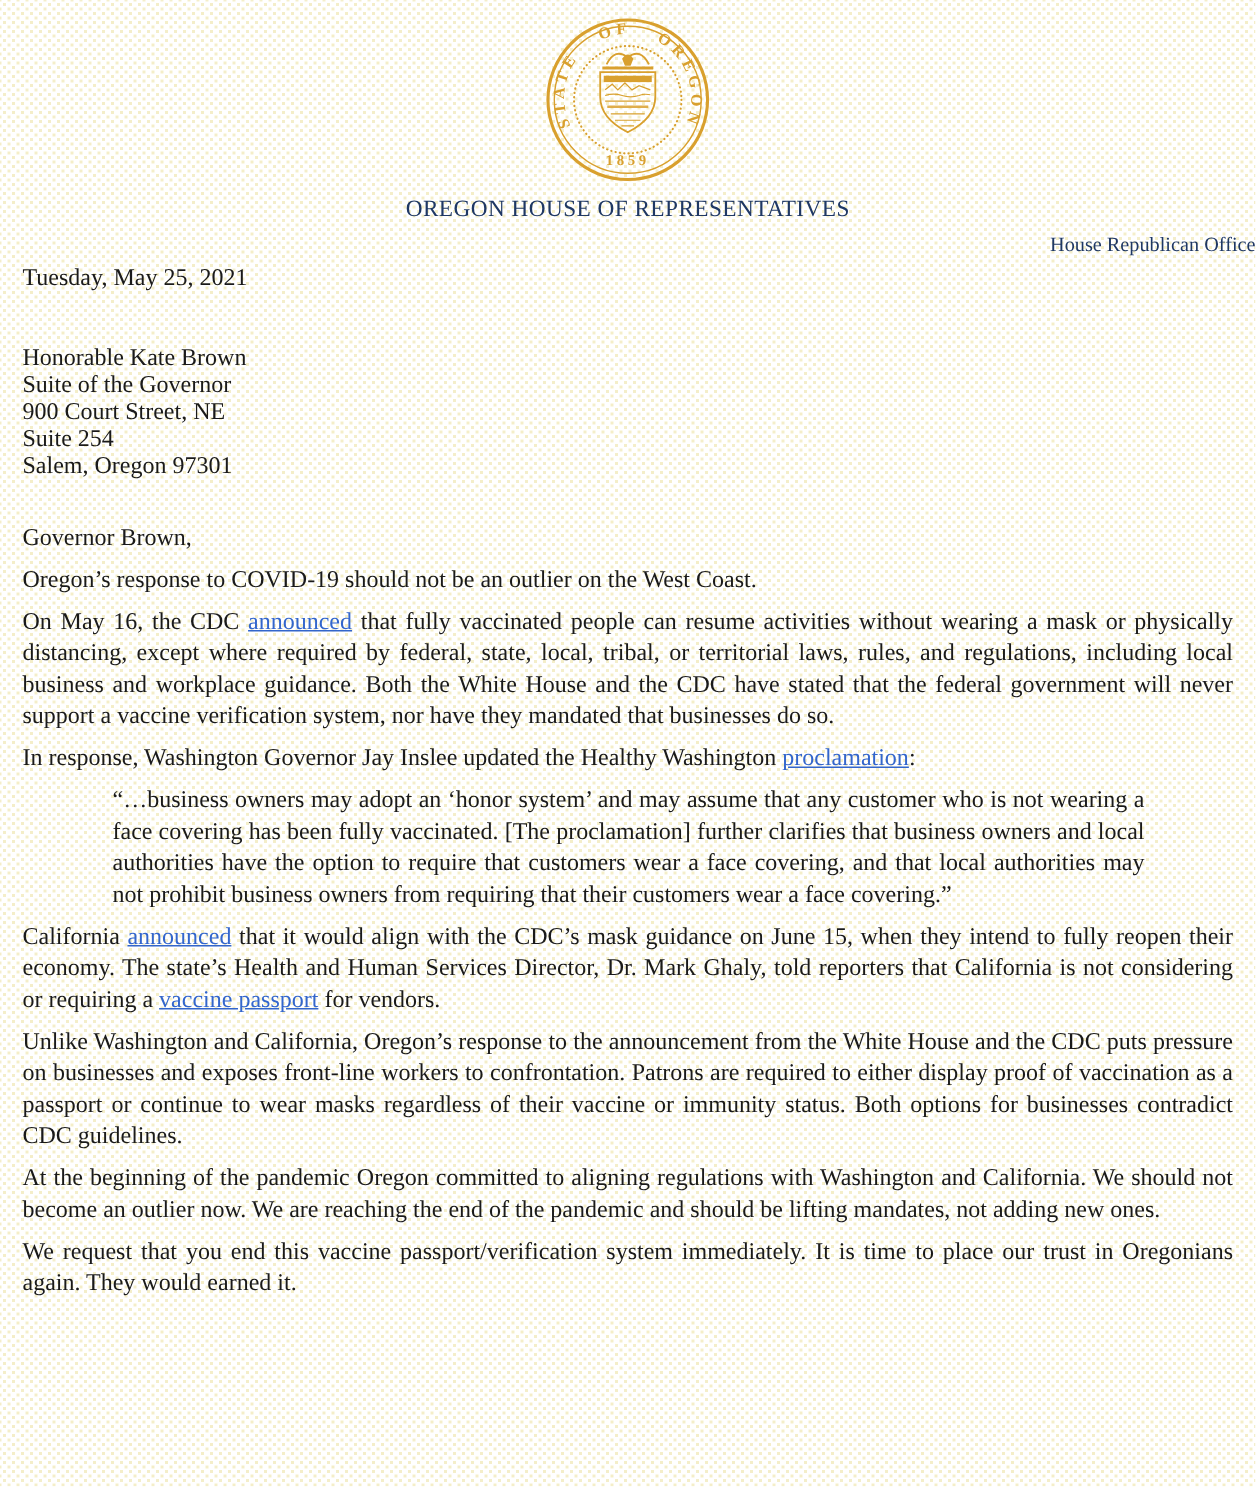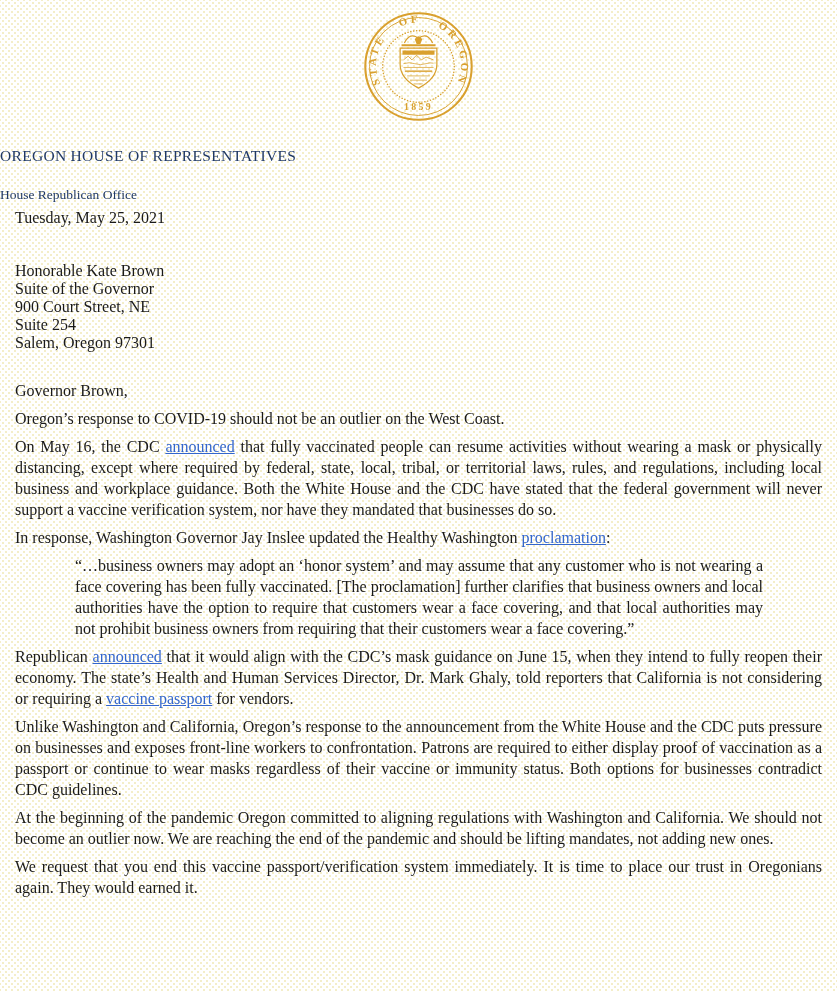--- a/index.html
+++ b/index.html
@@ -17,26 +17,26 @@
       radial-gradient(var(--background_dot, #F4EEC9) 1px, rgba(255,255,255,0) 1.3px),
       radial-gradient(var(--background_dot, #F4EEC9) 1px, rgba(255,255,255,0) 1.3px);
     background-size: 6px 6px;
     background-position: 0 0, 3px 3px;
   }
   .seal { display: block; margin: 10px auto 0; width: 113px; height: 113px; }
   .seal .sk { stroke: var(--gold, #D9A02E); fill: none; }
   .seal .fl { fill: var(--gold, #D9A02E); stroke: none; }
   .seal text, .seal textPath { fill: var(--gold, #D9A02E); font-family: "Liberation Serif", serif; font-weight: bold; }
   .title {
-    margin-top: 24px; 
+    margin-top: 8px; text-align: center;
     color: var(--navy, #1F3864);
     font-size: 15.5px; line-height: 18px; letter-spacing: 0.3px;
   }
   .subtitle {
-    margin-top: 22px; text-align: left;
+    margin-top: 6px; text-align: right;
     color: var(--navy, #1F3864);
     font-size: 13.5px; line-height: 16px;
   }
   .content {
     padding: 0 15px;
     font-size: 16px; line-height: 21px;
     text-align: justify;
   }
   .date { margin: 4px 0 0; }
   .recipient { margin-top: 34px; line-height: 18px; }
@@ -88,20 +88,20 @@
         <div>900 Court Street, NE</div>
         <div>Suite 254</div>
         <div>Salem, Oregon 97301</div>
       </div>
     <p class="salutation">Governor Brown,</p>
     <div class="body">
         <p><span>Oregon’s response to COVID-19 should not be an outlier on the West Coast.</span></p>
         <p><span>On May 16, the CDC </span><a href="#" class="link">announced</a><span> that fully vaccinated people can resume activities without wearing a mask or physically distancing, except where required by federal, state, local, tribal, or territorial laws, rules, and regulations, including local business and workplace guidance. Both the White House and the CDC have stated that the federal government will never support a vaccine verification system, nor have they mandated that businesses do so.</span></p>
         <p><span>In response, Washington Governor Jay Inslee updated the Healthy Washington </span><a href="#" class="link">proclamation</a><span>:</span></p>
         <blockquote><span>“…business owners may adopt an ‘honor system’ and may assume that any customer who is not wearing a face covering has been fully vaccinated. [The proclamation] further clarifies that business owners and local authorities have the option to require that customers wear a face covering, and that local authorities may not prohibit business owners from requiring that their customers wear a face covering.”</span></blockquote>
-        <p><span>Republican </span><a href="#" class="link">announced</a><span> that it would align with the CDC’s mask guidance on June 15, when they intend to fully reopen their economy. The state’s Health and Human Services Director, Dr. Mark Ghaly, told reporters that California is not considering or requiring a </span><a href="#" class="link">vaccine passport</a><span> for vendors.</span></p>
+        <p><span>California </span><a href="#" class="link">announced</a><span> that it would align with the CDC’s mask guidance on June 15, when they intend to fully reopen their economy. The state’s Health and Human Services Director, Dr. Mark Ghaly, told reporters that California is not considering or requiring a </span><a href="#" class="link">vaccine passport</a><span> for vendors.</span></p>
         <p><span>Unlike Washington and California, Oregon’s response to the announcement from the White House and the CDC puts pressure on businesses and exposes front-line workers to confrontation. Patrons are required to either display proof of vaccination as a passport or continue to wear masks regardless of their vaccine or immunity status. Both options for businesses contradict CDC guidelines.</span></p>
         <p><span>At the beginning of the pandemic Oregon committed to aligning regulations with Washington and California. We should not become an outlier now. We are reaching the end of the pandemic and should be lifting mandates, not adding new ones.</span></p>
         <p><span>We request that you end this vaccine passport/verification system immediately. It is time to place our trust in Oregonians again. They would earned it.</span></p>
       </div>
   </div>
 
 </div>
 
 </body></html>

